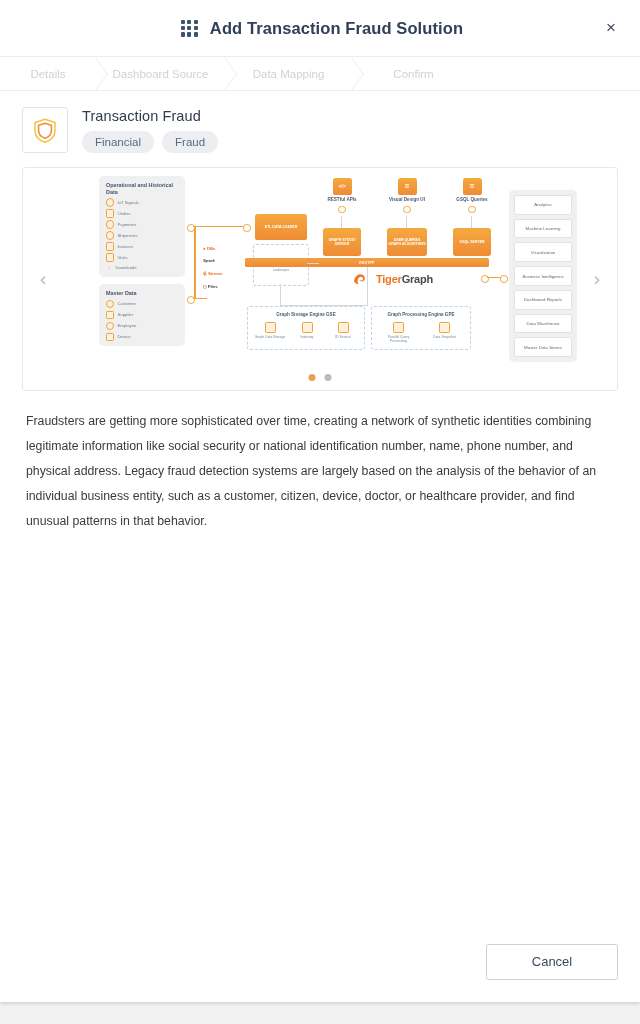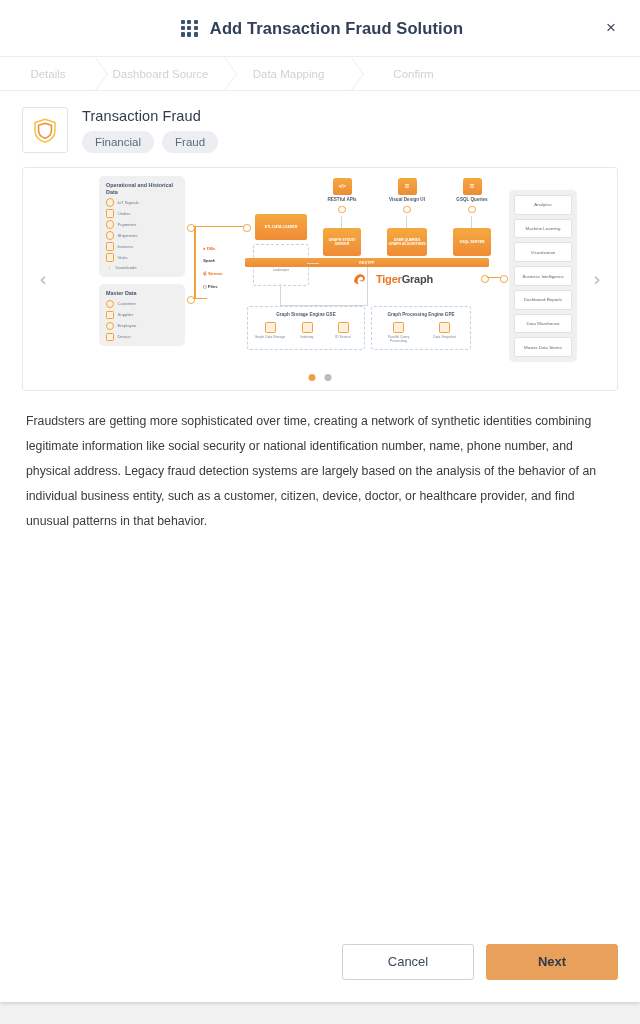--- a/index.html
+++ b/index.html
@@ -329,16 +329,15 @@
     <div class="dots">
       <span class="dot on"></span>
       <span class="dot"></span>
     </div>
   </div>
 
   <p class="desc">Fraudsters are getting more sophisticated over time, creating a network of synthetic identities combining legitimate information like social security or national identification number, name, phone number, and physical address. Legacy fraud detection systems are largely based on the analysis of the behavior of an individual business entity, such as a customer, citizen, device, doctor, or healthcare provider, and find unusual patterns in that behavior.</p>
 
   <div class="footer">
     <div class="btn btn-cancel">Cancel</div>
-    <div class="btn btn-next">Next</div>
   </div>
 
 </div>
 
 </body></html>

